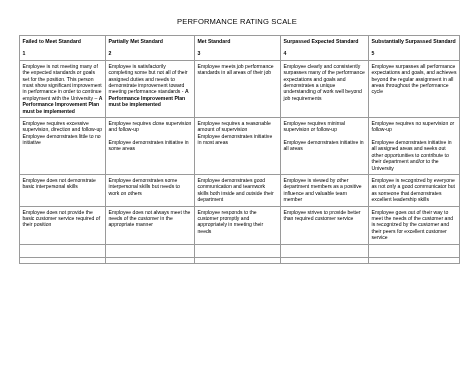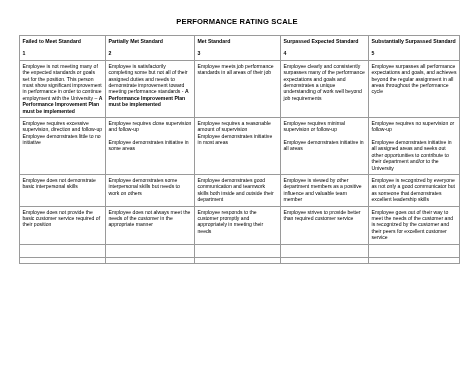--- a/index.html
+++ b/index.html
@@ -12,21 +12,21 @@
   }
   .page{
     position:relative;
     width:474px;height:366px;
     box-sizing:border-box;
     padding:0;
   }
   .doc-title{
     text-align:center;
     font-size:7.6px;
-    font-weight:bold;
+    font-weight:normal;
     letter-spacing:.15px;
     margin:17px 0 0 0;
     line-height:9px;
   }
   table.rating{
     border-collapse:collapse;
     table-layout:fixed;
     width:440px;
     margin:9px 0 0 19px;
     font-size:5.1px;

